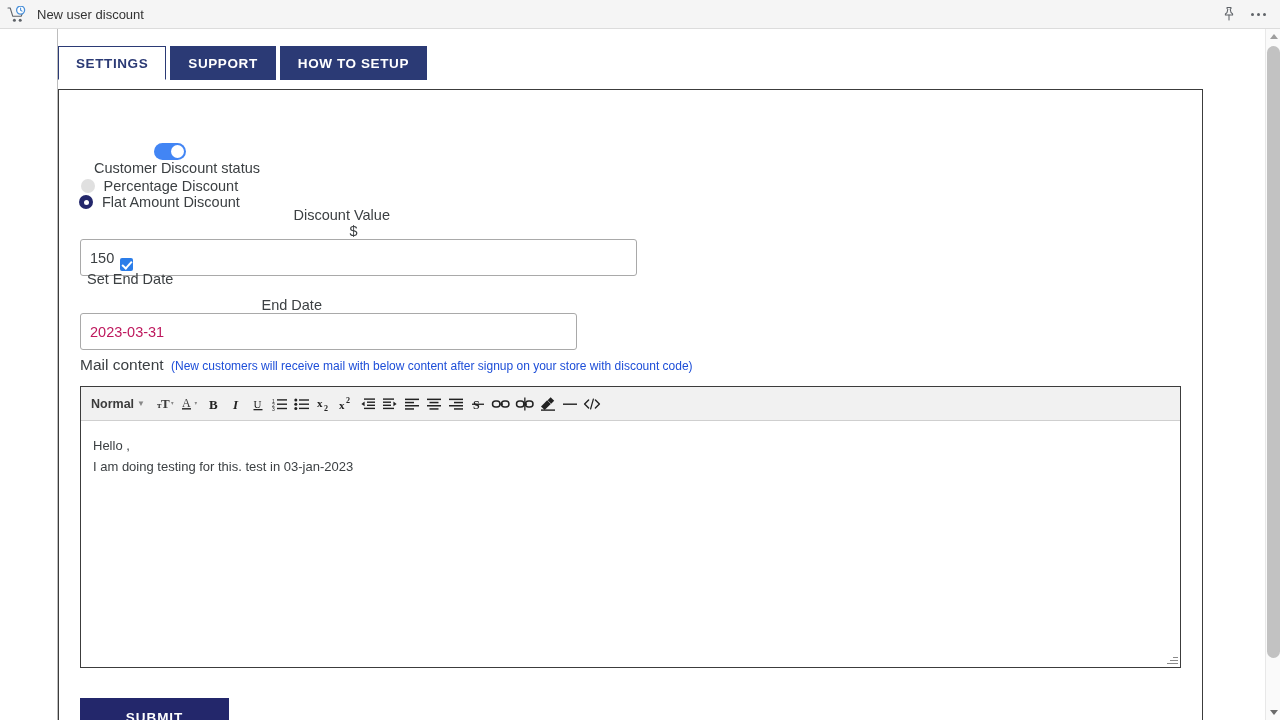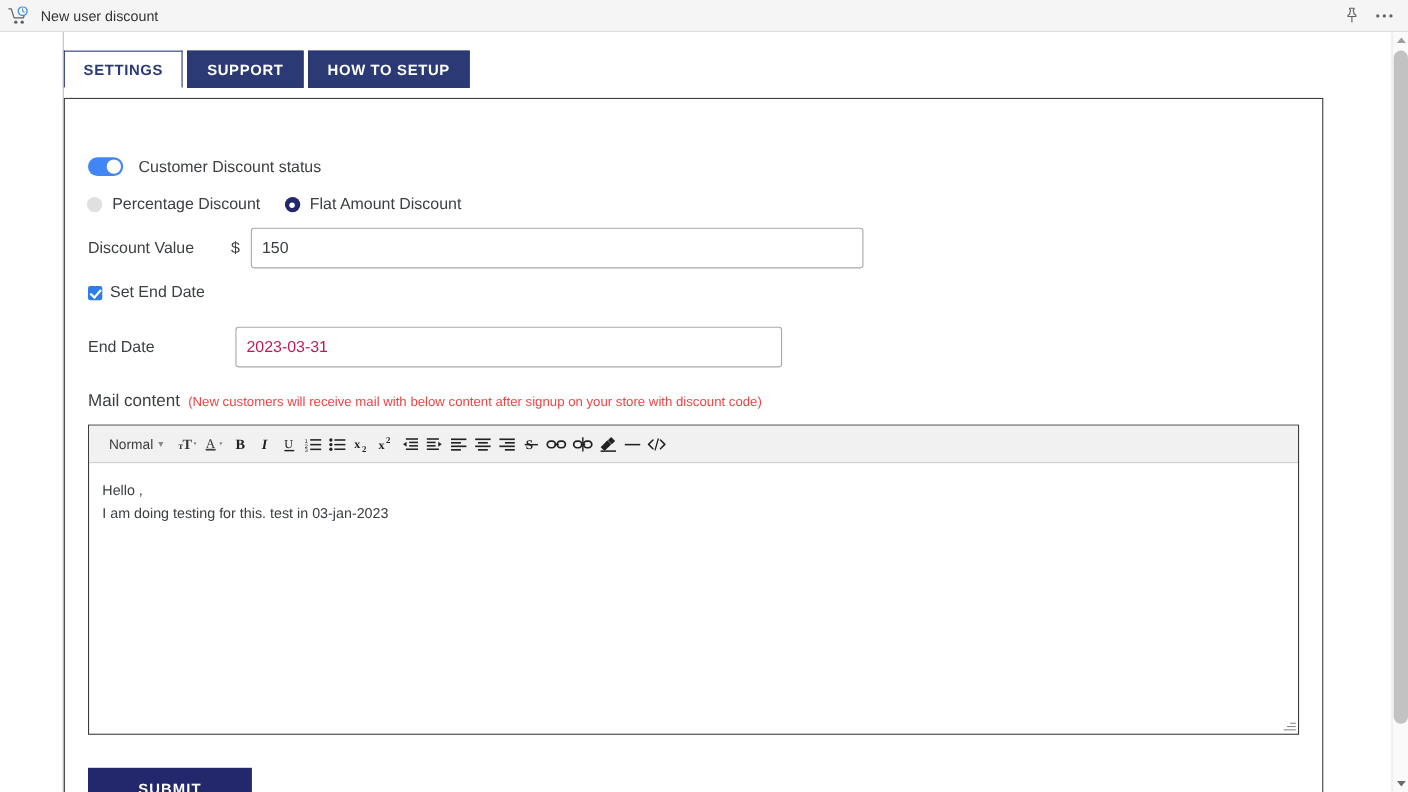--- a/index.html
+++ b/index.html
@@ -74,21 +74,21 @@
   
   #panel {
     position: absolute; left: 58px; top: 60px;
     width: 1145px; height: 640px;
     background: #ffffff;
     border: 1px solid #3c3c3c;
   }
   .panel-inner { position: relative; width: 100%; height: 100%; }
 
   
-  .row { position: absolute; display: flex; align-items: center; }
+  .row { position: absolute; display: flex; align-items: center; flex-direction: column; }
   #toggle-row { left: 21px; top: 53px; }
   .switch {
     width: 32px; height: 17px; border-radius: 9px;
     background: #4285f4; position: relative; flex: none; cursor: pointer;
   }
   .switch .knob {
     position: absolute; right: 2px; top: 2px;
     width: 13px; height: 13px; border-radius: 50%; background: #ffffff;
   }
   #toggle-row .lbl { margin-left: 14px; font-size: 14.5px; color: #3c4043; }
@@ -135,21 +135,21 @@
   #setend-row .lbl { margin-left: 7px; font-size: 14.5px; color: #3c4043; }
 
   
   #enddate-row { left: 21px; top: 207px; }
   #enddate-row .field-label { font-size: 14.5px; color: #3c4043; width: 134px; }
   #enddate-input { width: 497px; color: #be185d; }
 
   
   #mail-label { position: absolute; left: 21px; top: 266px; white-space: nowrap; }
   #mail-label .strong { font-size: 15.5px; color: #3c4043; }
-  #mail-label .hint { font-size: 12px; color: #ef4444; margin-left: 3px; }
+  #mail-label .hint { font-size: 12px; color: #1d4ed8; margin-left: 3px; }
 
   
   #editor {
     position: absolute; left: 21px; top: 296px;
     width: 1101px; height: 282px;
     border: 1px solid #3c3c3c;
     background: #ffffff;
   }
   #editor-toolbar {
     height: 34px; background: #f1f1f1;
@@ -157,21 +157,21 @@
     display: flex; align-items: center; padding-left: 8px; gap: 0;
   }
   .tb-btn {
     height: 26px; min-width: 22px;
     display: flex; align-items: center; justify-content: center;
     font-size: 13px; color: #3c3c3c; cursor: pointer;
     padding: 0 2px;
   }
   .tb-btn.format-pick {
     min-width: auto; padding: 0 4px 0 2px;
-    font-size: 12.5px; font-weight: normal; color: #3c3c3c; margin-left: 8px;
+    font-size: 12.5px; font-weight: bold; color: #3c3c3c;
   }
   .caret { font-size: 8px; color: #888888; margin-left: 3px; }
   .tb-sep { width: 6px; }
   .ico { display: block; }
   #editor-body {
     position: relative;
     height: 246px; padding: 14px 12px 0 12px;
     font-size: 13px; color: #3c4043; line-height: 21px;
     overflow: hidden; cursor: text;
   }

